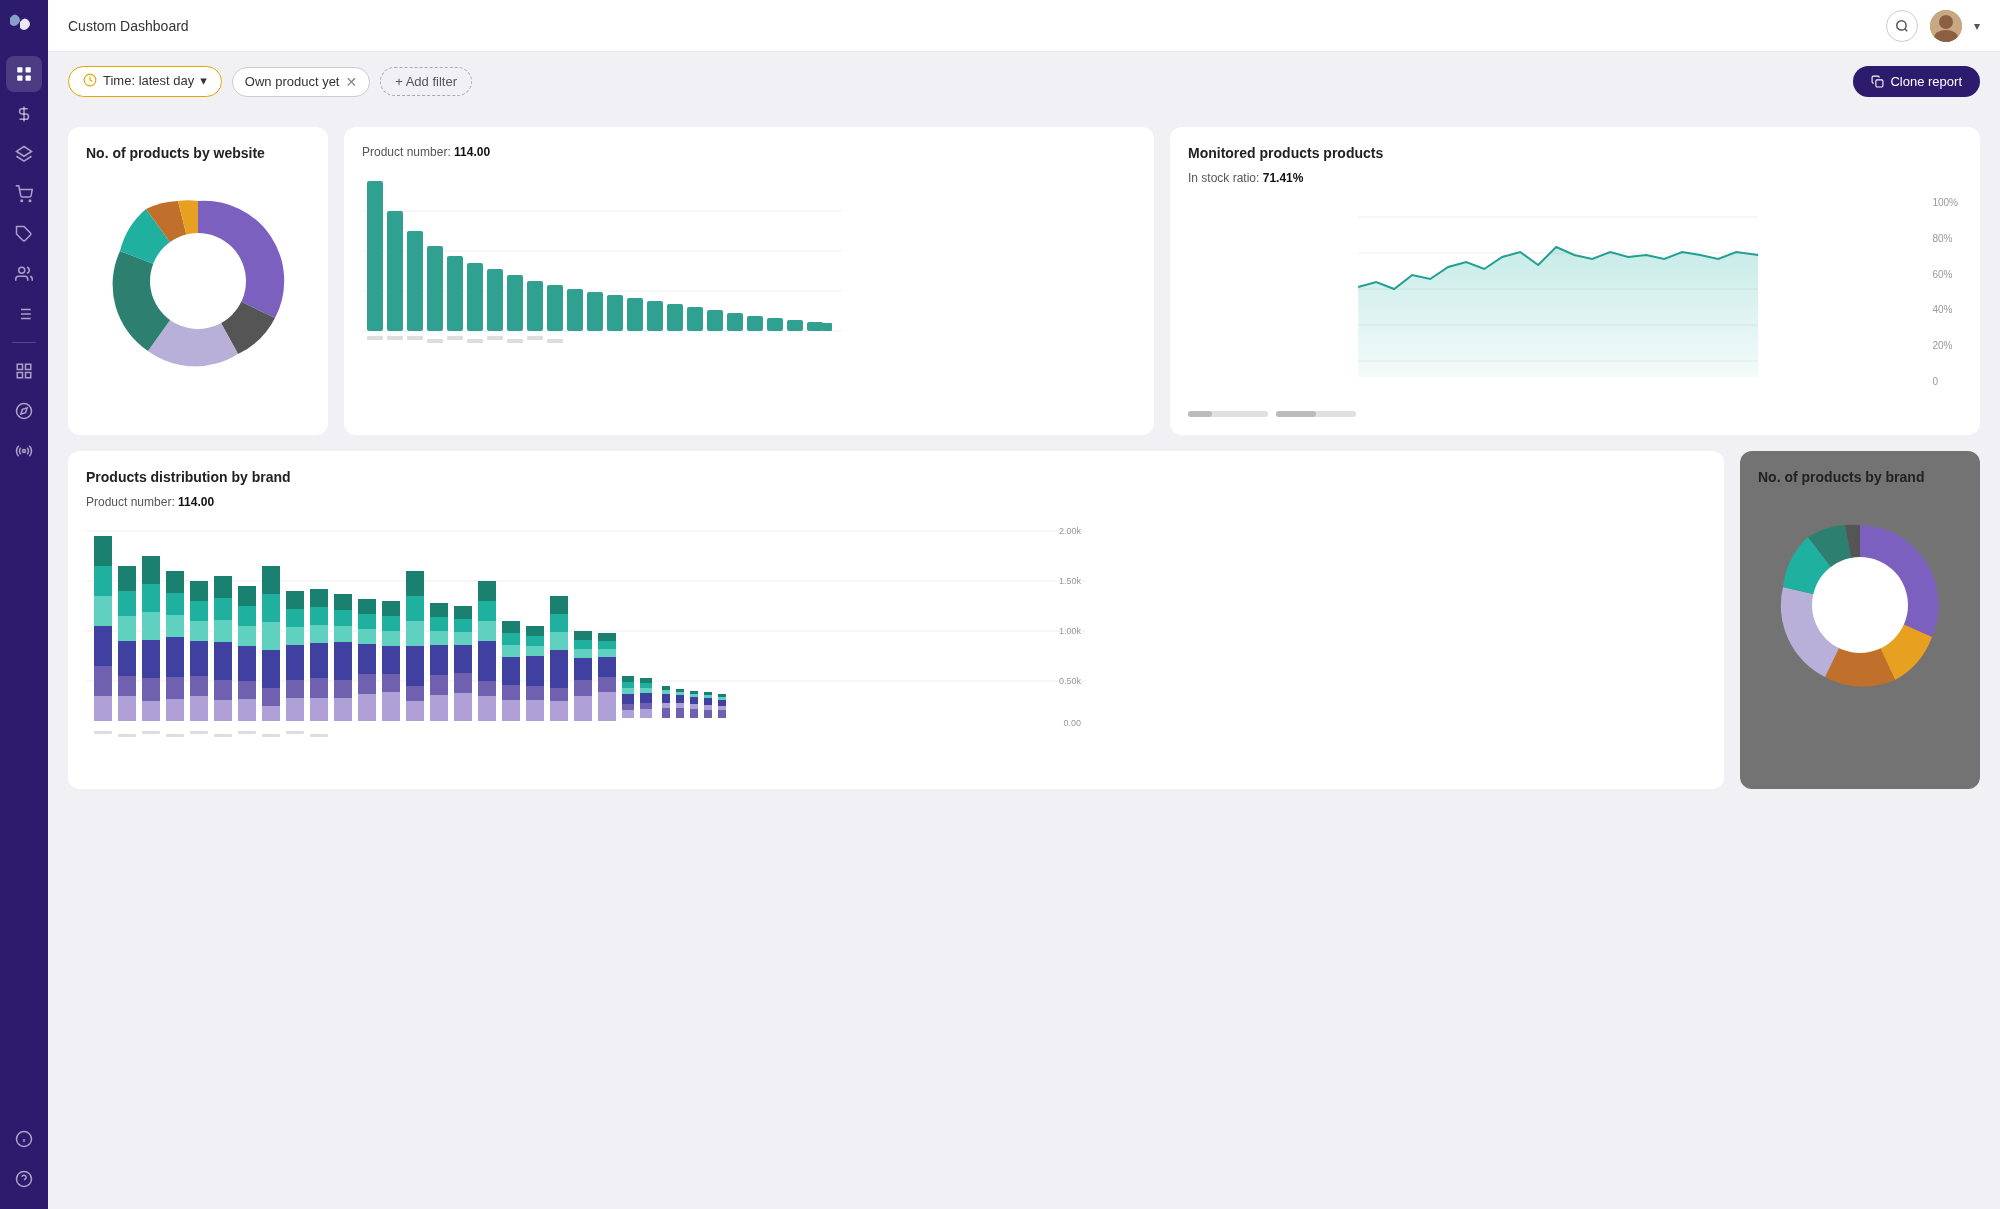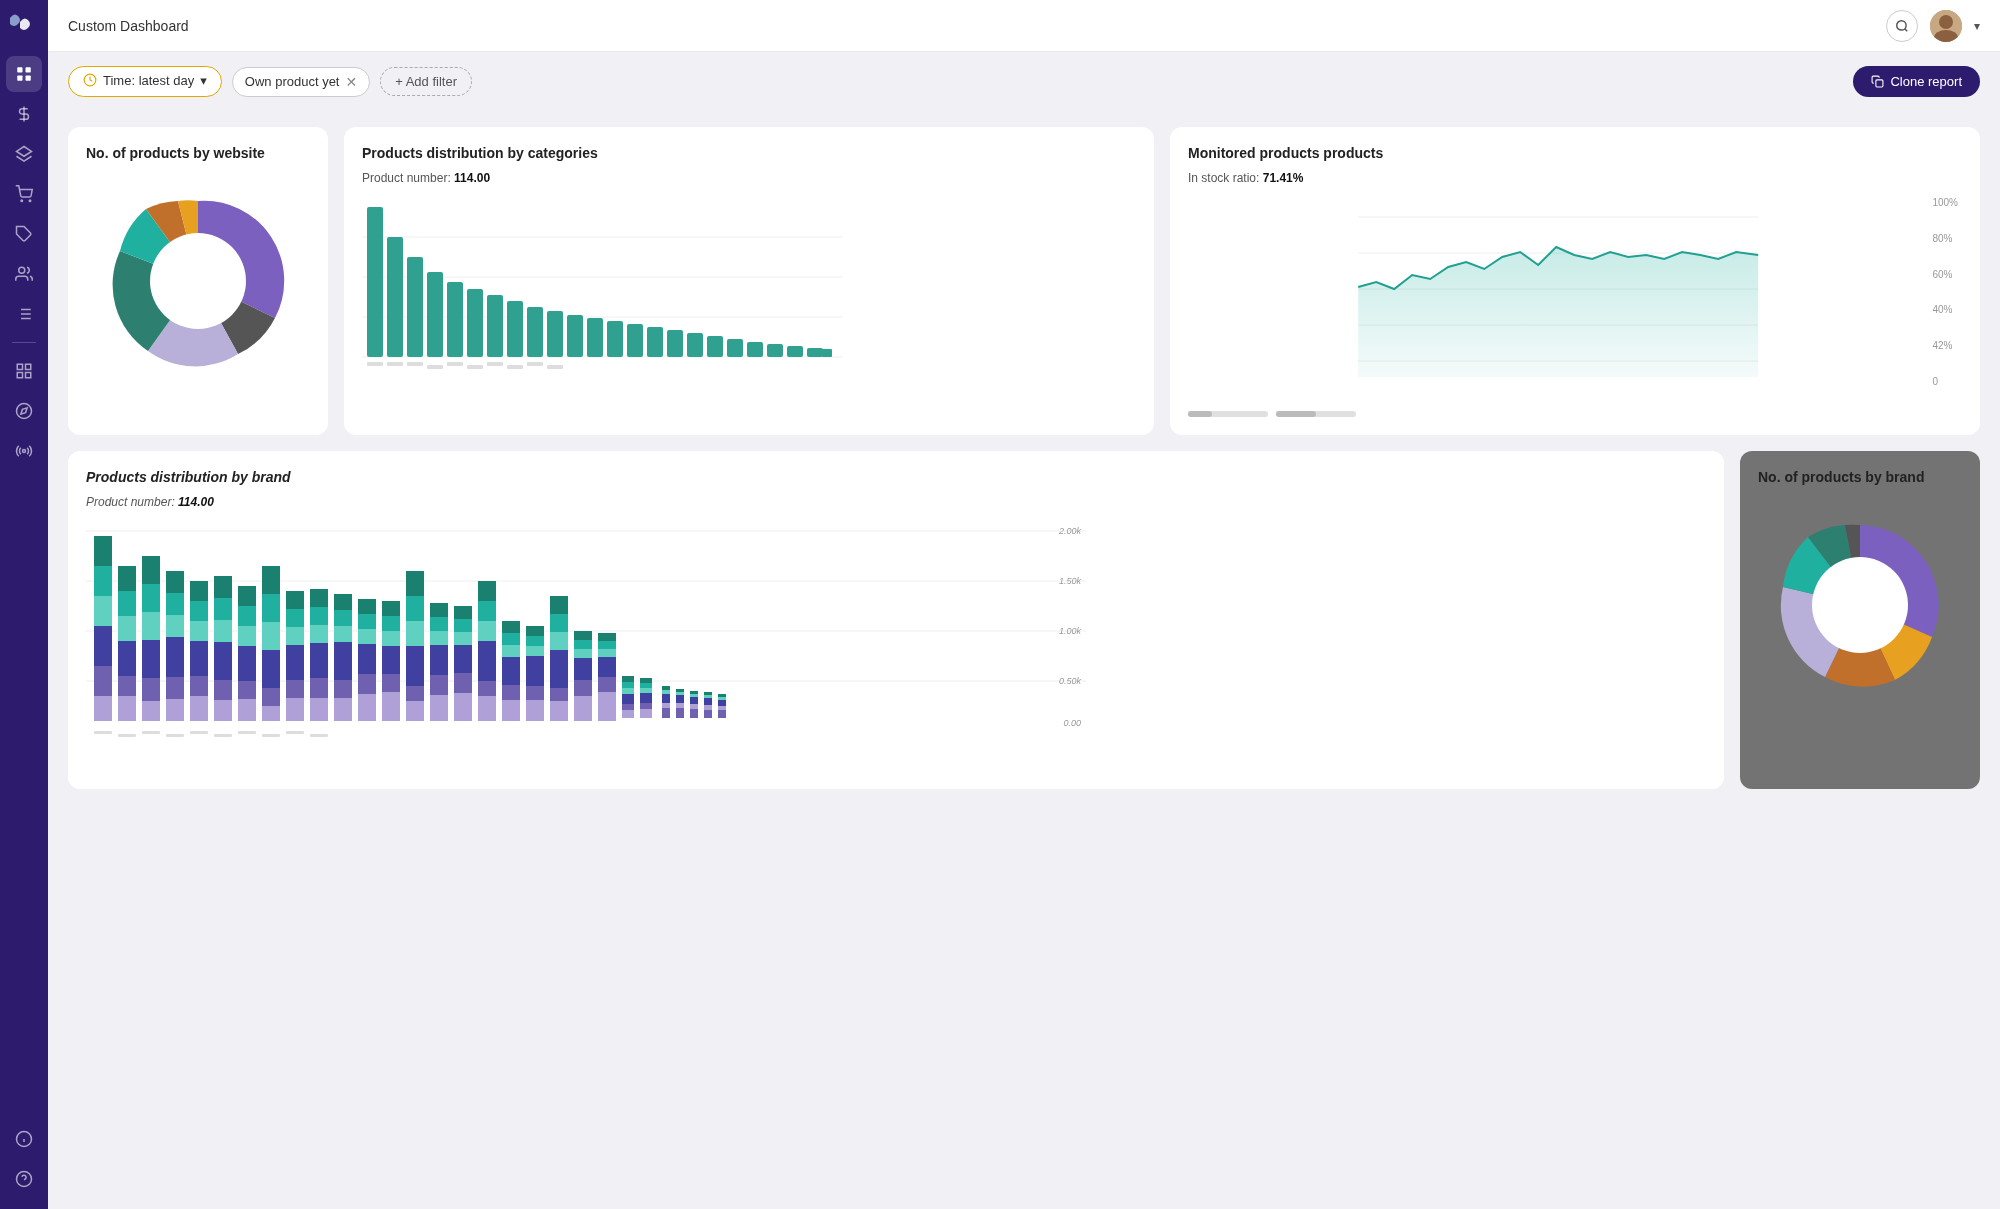--- a/index.html
+++ b/index.html
@@ -178,21 +178,20 @@
     .bottom-row {
       display: flex;
       gap: 16px;
     }
     .card-wide {
       background: white;
       border-radius: 12px;
       padding: 18px;
       flex: 1;
       min-height: 320px;
-      font-style: italic;
     }
     .card-narrow {
       background: #737373;
       border-radius: 12px;
       padding: 18px;
       width: 240px;
       min-height: 320px;
       flex-shrink: 0;
     }
 
@@ -385,21 +384,20 @@
 
             <path d="M90,90 L38,18 A80,80 0 0,1 70,10 Z" fill="#c0702a"></path>
 
             <path d="M90,90 L70,10 A80,80 0 0,1 90,10 Z" fill="#e8a020"></path>
             <circle cx="90" cy="90" r="48" fill="white"></circle>
           </svg>
         </div>
       </div>
 
       <div class="card" style="flex: 1;">
-        <div class="card-title">Products distribution by categories</div>
         <div class="card-subtitle">
           <span>Product number:</span>
           <strong>114.00</strong>
         </div>
 
         <div style="position:relative; height:200px; overflow-x:auto;">
           <svg width="480" height="190" viewBox="0 0 480 190">
 
             <line x1="0" y1="160" x2="480" y2="160" stroke="#eee" stroke-width="1"></line>
             <line x1="0" y1="120" x2="480" y2="120" stroke="#eee" stroke-width="1"></line>
@@ -473,21 +471,21 @@
 
             <path d="M0,90 L18,85 L36,92 L54,78 L72,82 L90,70 L108,65 L126,72 L144,60 L162,55 L180,68 L198,50 L216,58 L234,62 L252,55 L270,60 L288,58 L306,62 L324,55 L342,58 L360,62 L378,55 L400,58 L400,180 L0,180 Z" fill="url(#lg1)"></path>
 
             <path d="M0,90 L18,85 L36,92 L54,78 L72,82 L90,70 L108,65 L126,72 L144,60 L162,55 L180,68 L198,50 L216,58 L234,62 L252,55 L270,60 L288,58 L306,62 L324,55 L342,58 L360,62 L378,55 L400,58" fill="none" stroke="#20a090" stroke-width="2"></path>
           </svg>
           <div style="display:flex; flex-direction:column; justify-content:space-between; font-size:10px; color:#999; padding:0 4px; height:190px;">
             <span>100%</span>
             <span>80%</span>
             <span>60%</span>
             <span>40%</span>
-            <span>42%</span>
+            <span>20%</span>
             <span>0</span>
           </div>
         </div>
         <div style="display:flex; gap:8px; margin-top:6px;">
           <div class="scrollbar-track" style="width:80px;">
             <div class="scrollbar-thumb"></div>
           </div>
           <div class="scrollbar-track" style="width:80px;">
             <div class="scrollbar-thumb" style="width:50%;"></div>
           </div>

